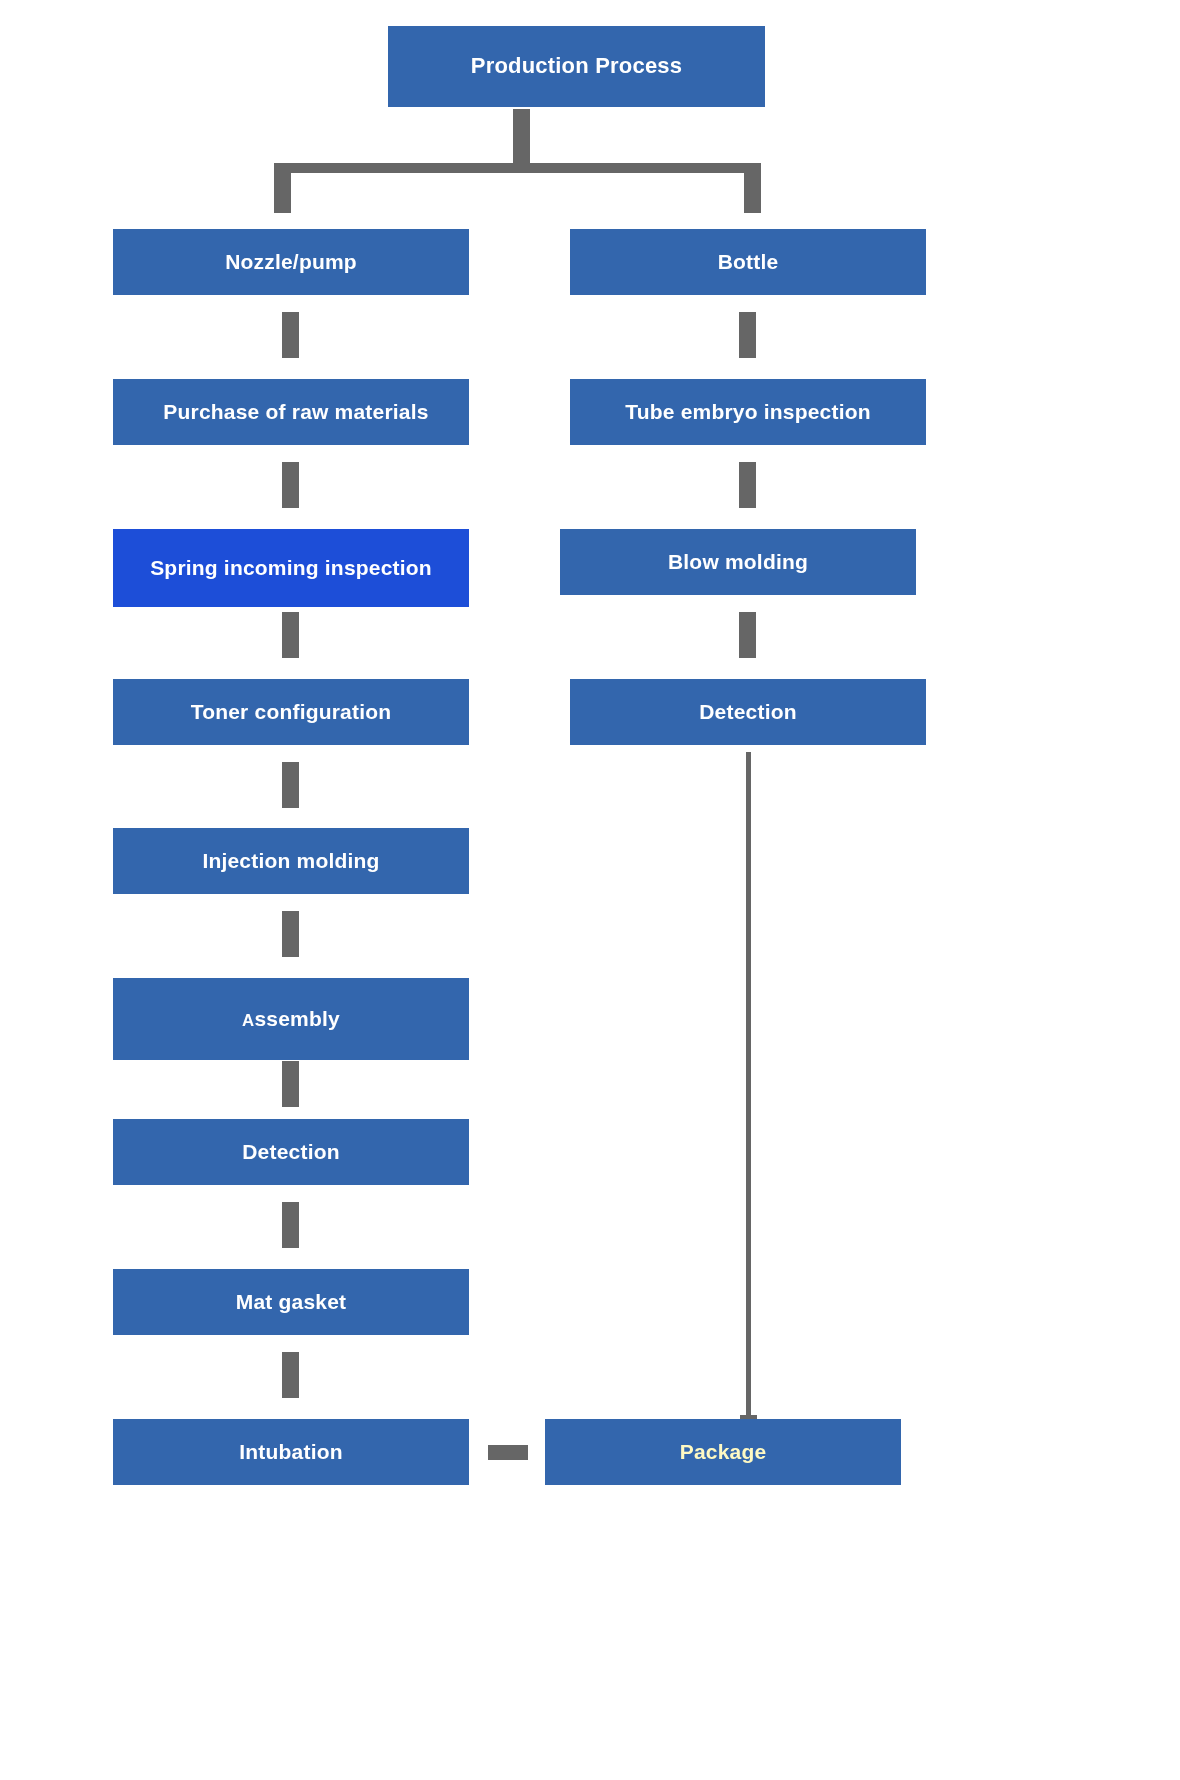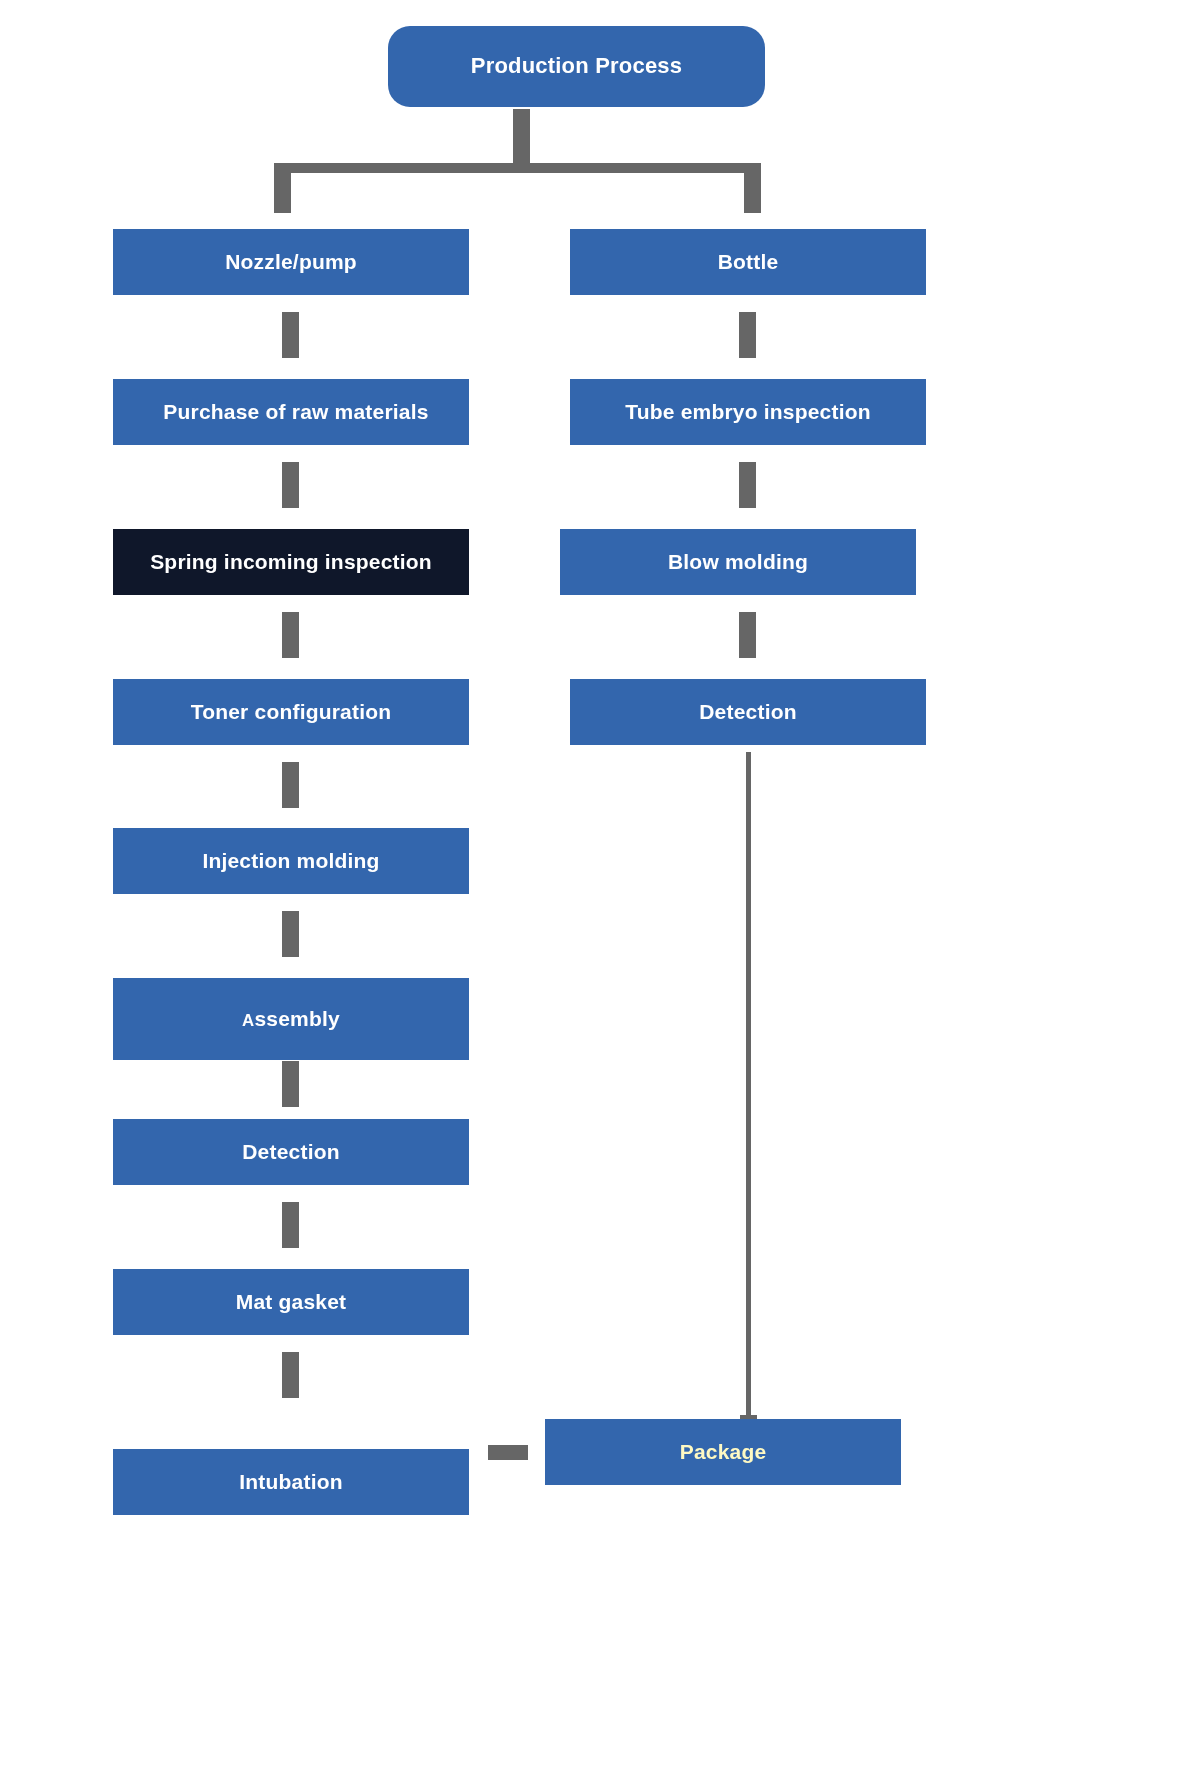--- a/index.html
+++ b/index.html
@@ -52,21 +52,21 @@
   .connector.vdrop  { width: 16px; }
   .connector.thin-v { width: 5px; }
   .connector.foot   { width: 16px; height: 6px; }
   .connector.hlink  { height: 14px; }
 </style>
 </head>
 <body>
 
 <div id="flow-root" style="background: rgb(255, 255, 255);">
 
-  <div class="node root" style="left: 388px; top: 26px; width: 377px; height: 81px; background: rgb(51, 102, 173); color: rgb(255, 255, 255); border-radius: 22px;">
+  <div class="node root" style="left: 388px; top: 26px; width: 377px; height: 81px; background: rgb(51, 102, 173); color: rgb(255, 255, 255);">
     <span class="node-label">Production Process</span>
   </div>
 
   <div class="connector vstub" style="left: 513px; top: 109px; width: 17px; height: 55px; background: rgb(102, 102, 102);"></div>
 
   <div class="connector hbar" style="left: 274px; top: 163px; width: 487px; height: 10px; background: rgb(102, 102, 102);"></div>
 
   <div class="connector vdrop" style="left: 274px; top: 163px; width: 17px; height: 50px; background: rgb(102, 102, 102);"></div>
 
   <div class="connector vdrop" style="left: 744px; top: 163px; width: 17px; height: 50px; background: rgb(102, 102, 102);"></div>
@@ -74,21 +74,21 @@
   <div class="node" style="left: 113px; top: 229px; width: 356px; height: 66px; background: rgb(51, 102, 173); color: rgb(255, 255, 255);">
     <span class="node-label">Nozzle/pump</span>
   </div>
   <div class="connector vstub" style="left: 282px; top: 312px; width: 17px; height: 46px; background: rgb(102, 102, 102);"></div>
 
   <div class="node" style="left: 113px; top: 379px; width: 356px; height: 66px; background: rgb(51, 102, 173); color: rgb(255, 255, 255); padding-left: 20px;">
     <span class="node-label">Purchase of raw materials</span>
   </div>
   <div class="connector vstub" style="left: 282px; top: 462px; width: 17px; height: 46px; background: rgb(102, 102, 102);"></div>
 
-  <div class="node" style="left: 113px; top: 529px; width: 356px; height: 66px; background: #0f172a; color: rgb(255, 255, 255);">
+  <div class="node" style="left: 113px; top: 529px; width: 356px; height: 78px; background: #1d4ed8; color: rgb(255, 255, 255);">
     <span class="node-label">Spring incoming inspection</span>
   </div>
   <div class="connector vstub" style="left: 282px; top: 612px; width: 17px; height: 46px; background: rgb(102, 102, 102);"></div>
 
   <div class="node" style="left: 113px; top: 679px; width: 356px; height: 66px; background: rgb(51, 102, 173); color: rgb(255, 255, 255);">
     <span class="node-label">Toner configuration</span>
   </div>
   <div class="connector vstub" style="left: 282px; top: 762px; width: 17px; height: 46px; background: rgb(102, 102, 102);"></div>
 
   <div class="node" style="left: 113px; top: 828px; width: 356px; height: 66px; background: rgb(51, 102, 173); color: rgb(255, 255, 255);">
@@ -104,21 +104,21 @@
   <div class="node" style="left: 113px; top: 1119px; width: 356px; height: 66px; background: rgb(51, 102, 173); color: rgb(255, 255, 255);">
     <span class="node-label">Detection</span>
   </div>
   <div class="connector vstub" style="left: 282px; top: 1202px; width: 17px; height: 46px; background: rgb(102, 102, 102);"></div>
 
   <div class="node" style="left: 113px; top: 1269px; width: 356px; height: 66px; background: rgb(51, 102, 173); color: rgb(255, 255, 255); text-align: center;">
     <span class="node-label">Mat gasket</span>
   </div>
   <div class="connector vstub" style="left: 282px; top: 1352px; width: 17px; height: 46px; background: rgb(102, 102, 102);"></div>
 
-  <div class="node" style="left: 113px; top: 1419px; width: 356px; height: 66px; background: rgb(51, 102, 173); color: rgb(255, 255, 255); margin-top: 30px;">
+  <div class="node" style="left: 113px; top: 1419px; width: 356px; height: 66px; background: rgb(51, 102, 173); color: rgb(255, 255, 255);">
     <span class="node-label">Intubation</span>
   </div>
 
   <div class="node" style="left: 570px; top: 229px; width: 356px; height: 66px; background: rgb(51, 102, 173); color: rgb(255, 255, 255);">
     <span class="node-label">Bottle</span>
   </div>
   <div class="connector vstub" style="left: 739px; top: 312px; width: 17px; height: 46px; background: rgb(102, 102, 102);"></div>
 
   <div class="node" style="left: 570px; top: 379px; width: 356px; height: 66px; background: rgb(51, 102, 173); color: rgb(255, 255, 255);">
     <span class="node-label">Tube embryo inspection</span>

